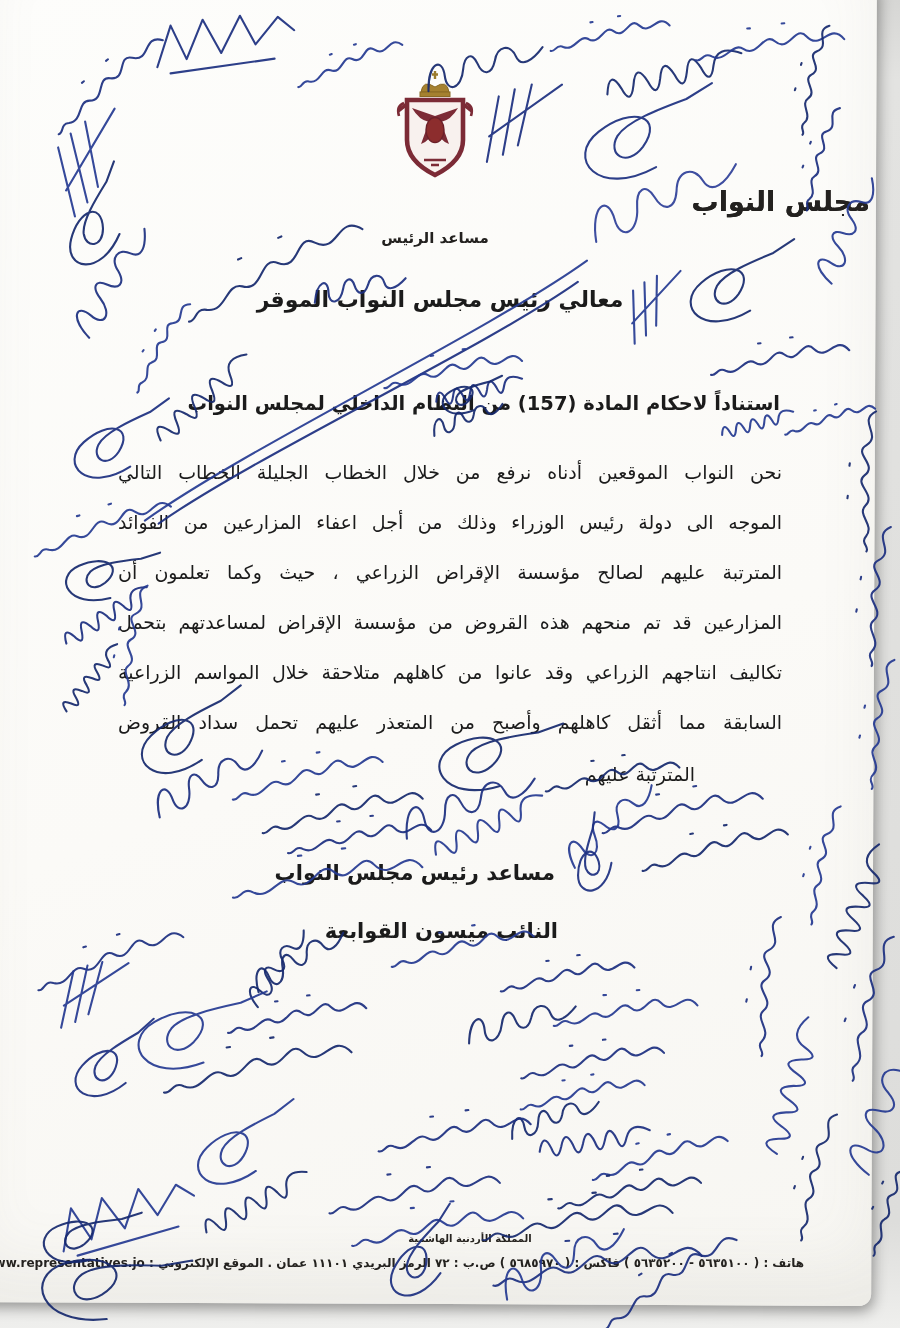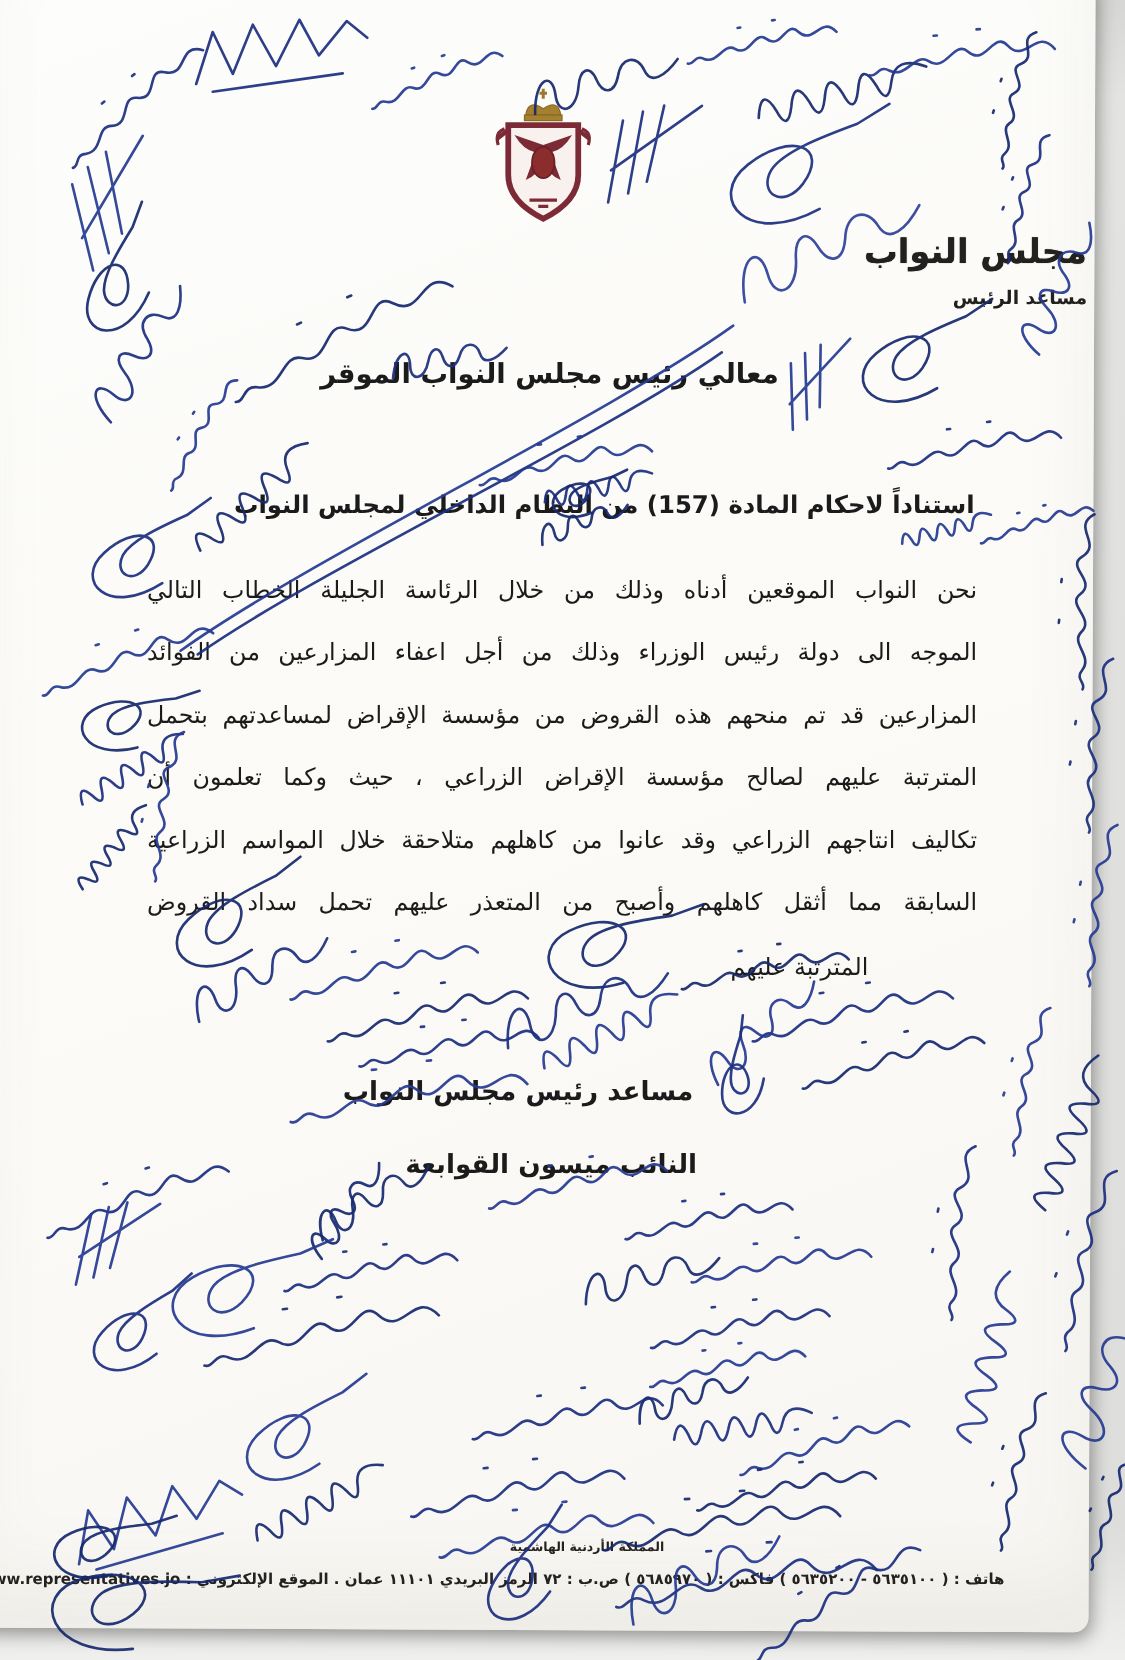--- a/index.html
+++ b/index.html
@@ -13,21 +13,21 @@
     background:linear-gradient(160deg,#fdfdfb 0%,#fbfaf7 55%,#f7f6f2 100%);
     transform:rotate(.25deg);
     box-shadow:2px 5px 14px rgba(0,0,0,.38), inset 0 -40px 60px rgba(120,115,105,.08);
     border-radius:2px 2px 12px 6px;z-index:0;
   }
   .content{position:absolute;inset:0;z-index:1;direction:rtl}
   .letterhead-emblem{position:absolute;left:393px;top:70px;width:84px;height:118px}
   .org-name{position:absolute;top:186px;left:0;width:870px;text-align:right;
     font-size:27px;font-weight:bold;letter-spacing:-1px;color:#23211f;
     text-shadow:0 0 .6px #23211f}
-  .org-subtitle{position:absolute;top:229px;left:0;width:870px;
+  .org-subtitle{position:absolute;top:229px;left:0;width:870px;text-align:center;
     font-size:15px;font-weight:bold;color:#23211f}
   .salutation{position:absolute;top:287px;left:0;width:880px;text-align:center;
     font-size:22px;font-weight:bold}
   .legal-basis{position:absolute;top:392px;right:120px;font-size:19.5px;font-weight:bold}
   .body-block{position:absolute;top:447px;right:118px;width:664px;font-size:19px}
   .body-block .line{height:50px;line-height:50px;text-align:justify;text-align-last:justify;white-space:nowrap}
   .continuation{position:absolute;top:763px;right:205px;font-size:19px}
   .closing-title{position:absolute;top:861px;right:345px;font-size:21px;font-weight:bold}
   .closing-name{position:absolute;top:919px;right:342px;font-size:21px;font-weight:bold}
   .footer-kingdom{position:absolute;top:1233px;left:0;width:940px;text-align:center;
@@ -67,24 +67,24 @@
     <ellipse cx="42" cy="60" rx="9" ry="12.5" fill="#8c2d2d" stroke="#6b1f28" stroke-width="1.4"></ellipse>
     <path d="M31,90 h22 M38,95 h8" stroke="#7c2b36" stroke-width="2.6" fill="none"></path>
   </svg>
   <div class="org-name">مجلس النواب</div>
   <div class="org-subtitle">مساعد الرئيس</div>
 
   <div class="salutation">معالي رئيس مجلس النواب الموقر</div>
   <div class="legal-basis">استناداً لاحكام المادة (157) من النظام الداخلي لمجلس النواب</div>
 
   <div class="body-block">
-    <div class="line">نحن النواب الموقعين أدناه وذلك من خلال الرئاسة الجليلة الخطاب التالي</div>
+    <div class="line">نحن النواب الموقعين أدناه نرفع من خلال الخطاب الجليلة الخطاب التالي</div>
     <div class="line">الموجه الى دولة رئيس الوزراء وذلك من أجل اعفاء المزارعين من الفوائد</div>
+    <div class="line">المترتبة عليهم لصالح مؤسسة الإقراض الزراعي ، حيث وكما تعلمون أن</div>
     <div class="line">المزارعين قد تم منحهم هذه القروض من مؤسسة الإقراض لمساعدتهم بتحمل</div>
-    <div class="line">المترتبة عليهم لصالح مؤسسة الإقراض الزراعي ، حيث وكما تعلمون أن</div>
     <div class="line">تكاليف انتاجهم الزراعي وقد عانوا من كاهلهم متلاحقة خلال المواسم الزراعية</div>
     <div class="line">السابقة مما أثقل كاهلهم وأصبح من المتعذر عليهم تحمل سداد القروض</div>
   </div>
   <div class="continuation">المترتبة عليهم</div>
 
   <div class="closing-title">مساعد رئيس مجلس النواب</div>
   <div class="closing-name">النائب ميسون القوابعة</div>
 
   <div class="footer-kingdom">المملكة الأردنية الهاشمية</div>
   <div class="footer-contact">هاتف : ( ٥٦٣٥١٠٠ - ٥٦٣٥٢٠٠ ) فاكس : ( ٥٦٨٥٩٧٠ ) ص.ب : ٧٢ الرمز البريدي ١١١٠١ عمان . الموقع الإلكتروني : www.representatives.jo</div>

